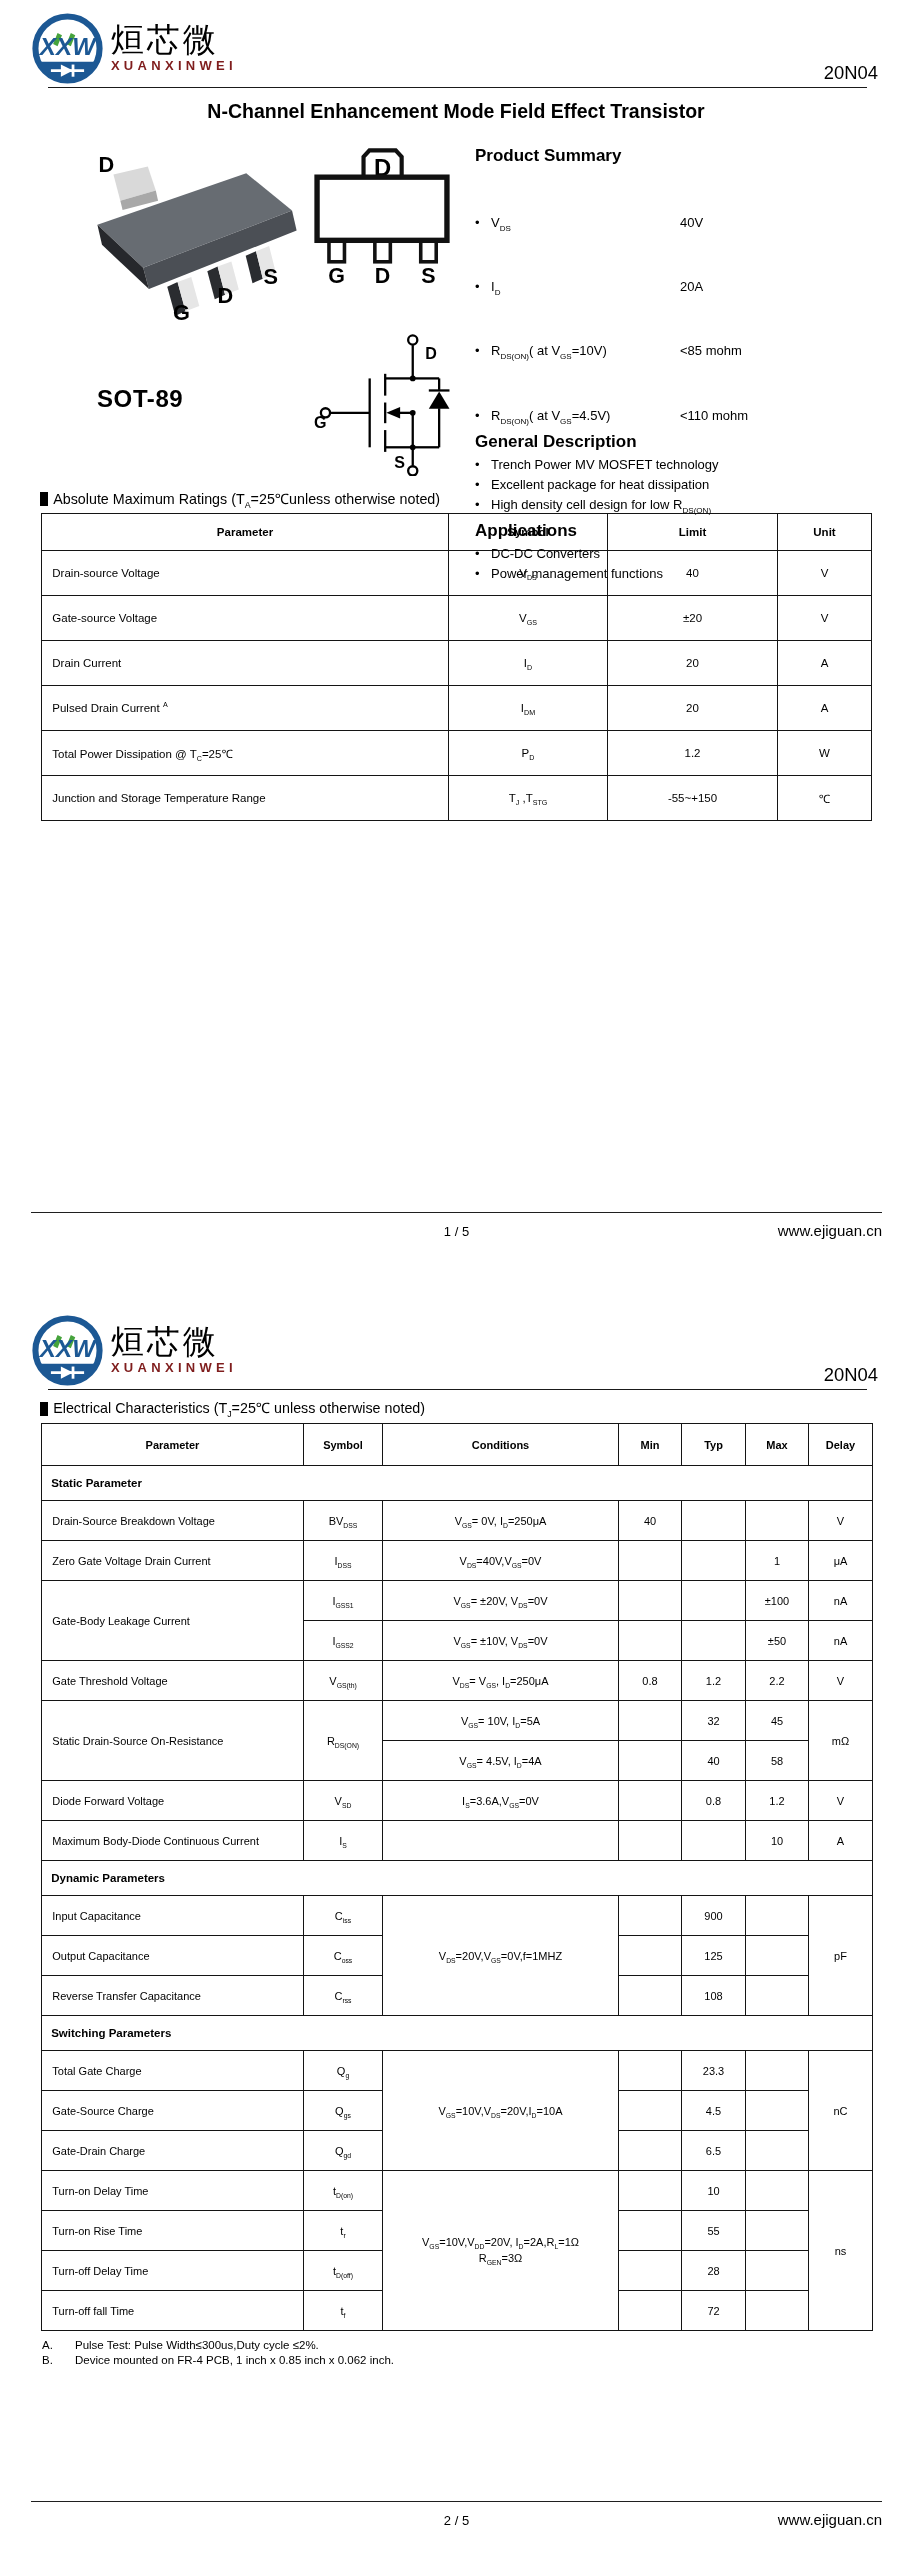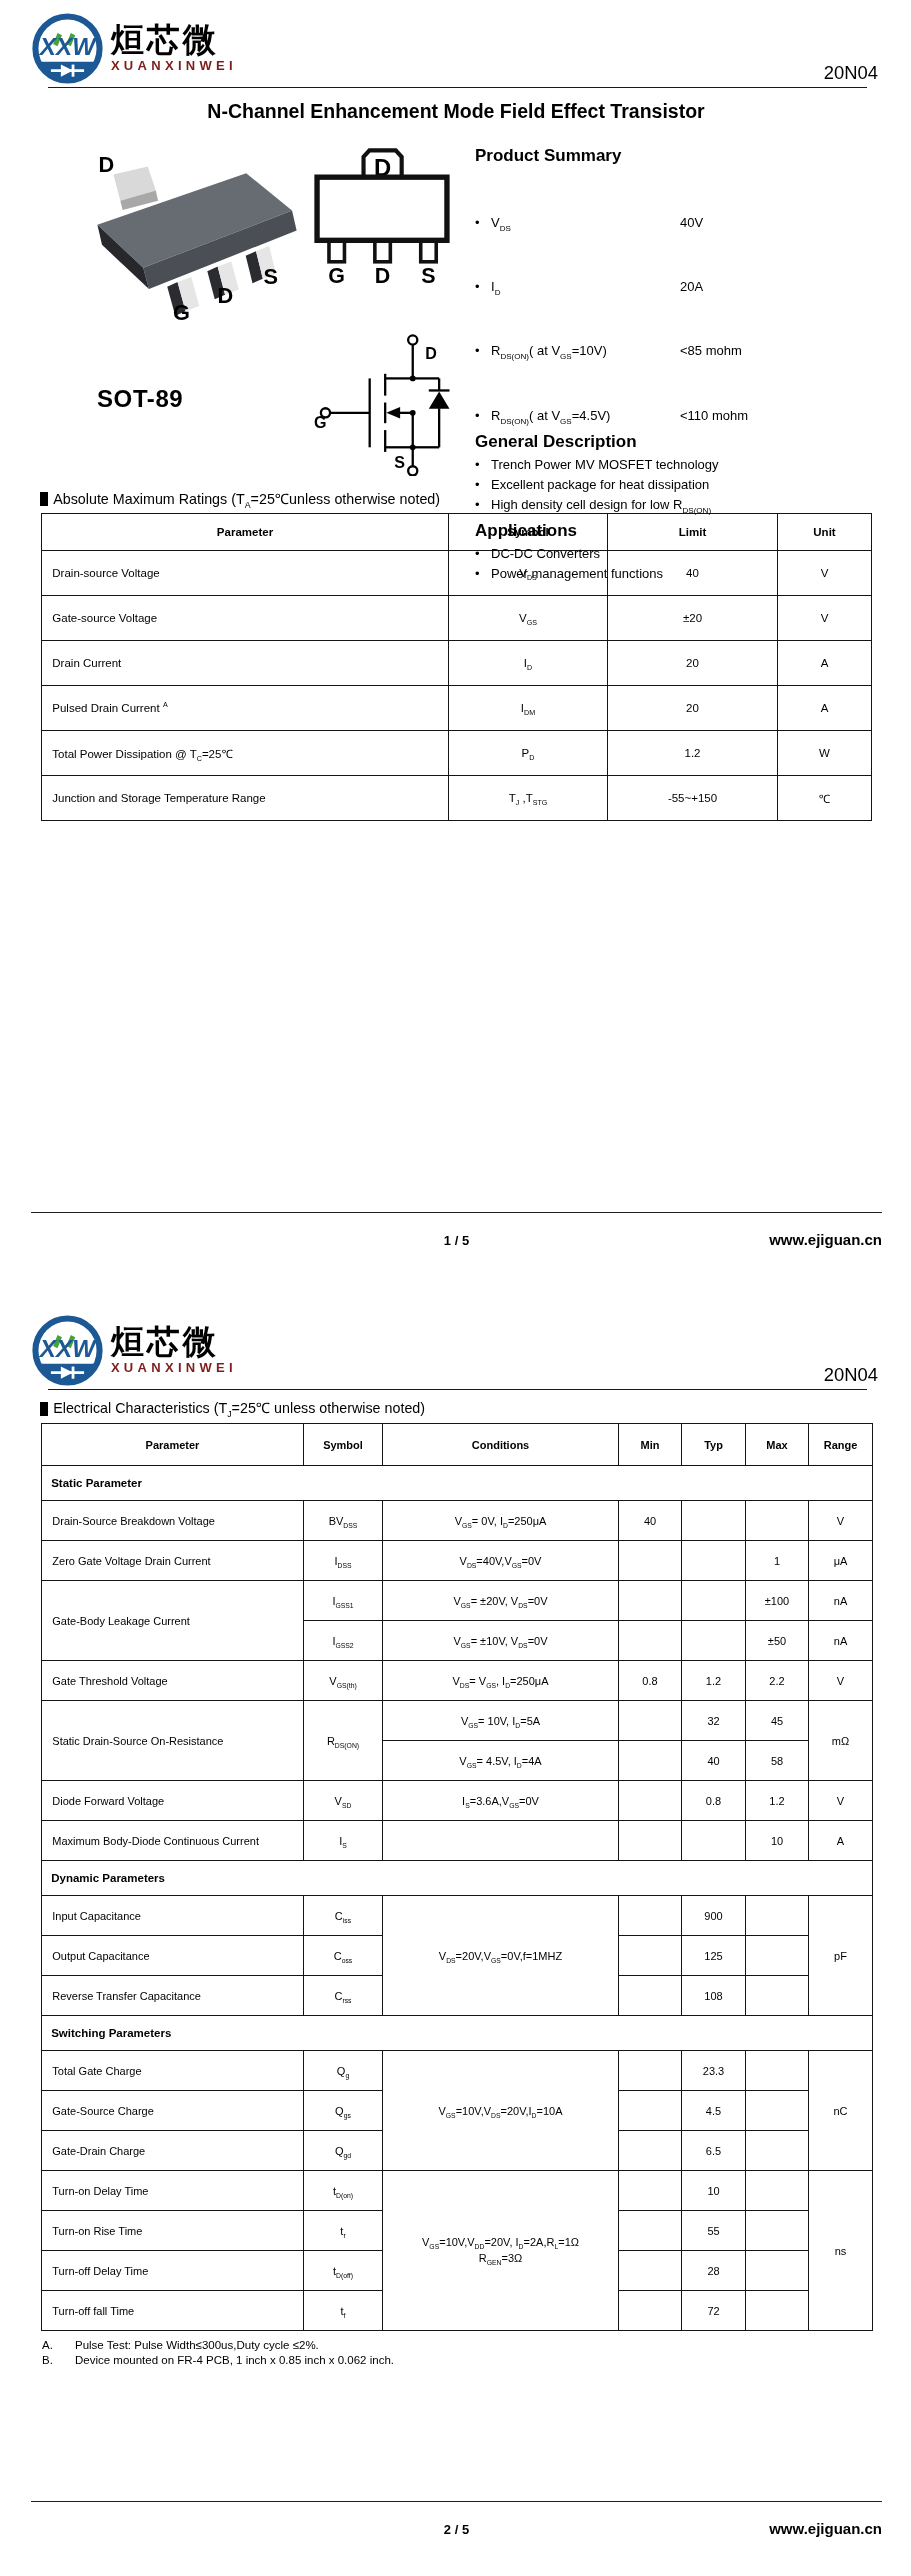--- a/index.html
+++ b/index.html
@@ -7,21 +7,21 @@
   sub{font-size:0.62em;line-height:0;}
   sup{font-size:0.62em;line-height:0;}
   .page{position:relative;background:#fff;}
   #page1{height:1302px;}
   #page2{height:1274px;}
 
   
   .page-header{display:flex;justify-content:space-between;align-items:flex-end;padding:11.5px 34px 0 31px;}
   .brand{display:flex;align-items:center;gap:6.9px;}
   .logo-mark{width:73px;height:73px;flex:none;}
-  .brand-cn{font-size:33px;font-weight:bold;letter-spacing:2.9px;line-height:1.05;white-space:nowrap;}
+  .brand-cn{font-size:33px;font-weight:normal;letter-spacing:2.9px;line-height:1.05;white-space:nowrap;}
   .brand-en{font-size:13px;font-weight:bold;letter-spacing:4.3px;color:#7f1d1d;margin-top:1.1px;}
   .part-number{font-size:18.4px;padding-bottom:0.6px;}
   .rule{border:none;border-top:1.7px solid #1a1a1a;margin:2.9px 45px 0 48px;}
 
   .doc-title{font-size:19.5px;font-weight:bold;text-align:center;margin:11.5px 0 0;}
 
   
   .intro{position:relative;height:336px;margin:16px 34px 0 40px;}
   .intro-left{position:absolute;left:0;top:0;width:427px;height:336px;}
   .pkg3d{position:absolute;left:23px;top:16px;width:252px;height:166px;}
@@ -59,21 +59,21 @@
   
   .notes{margin:8px 0 0 42px;font-size:11.5px;}
   .note-row{display:flex;margin:2.9px 0;}
   .note-id{width:33px;flex:none;}
 
   
   .page-footer{position:absolute;left:31px;right:30px;}
   #page1 .page-footer{top:1212px;}
   #page2 .page-footer{top:1199px;}
   .footer-line{border-top:1.7px solid #1f1f1f;}
-  .footer-row{position:relative;margin-top:20px;height:17px;font-weight:bold;}
+  .footer-row{position:relative;margin-top:11px;height:17px;}
   .footer-page{position:absolute;left:0;right:0;text-align:center;font-size:13px;}
   .footer-site{position:absolute;right:0;top:-2.3px;font-size:15px;}
 </style>
 </head>
 <body>
 
 <section class="page" id="page1">
 
   <header class="page-header">
     <div class="brand">
@@ -319,21 +319,21 @@
         <col style="width:64px">
     </colgroup>
     <tbody>
         <tr>
       <th>Parameter</th>
       <th>Symbol</th>
       <th>Conditions</th>
       <th>Min</th>
       <th>Typ</th>
       <th>Max</th>
-      <th>Range</th>
+      <th>Delay</th>
     </tr>
 
     <tr class="section-row">
       <td colspan="7">Static Parameter</td>
     </tr>
     <tr>
       <td class="param">Drain-Source Breakdown Voltage</td>
       <td>BV<sub>DSS</sub></td>
       <td>V<sub>GS</sub>= 0V, I<sub>D</sub>=250μA</td>
       <td>40</td>

